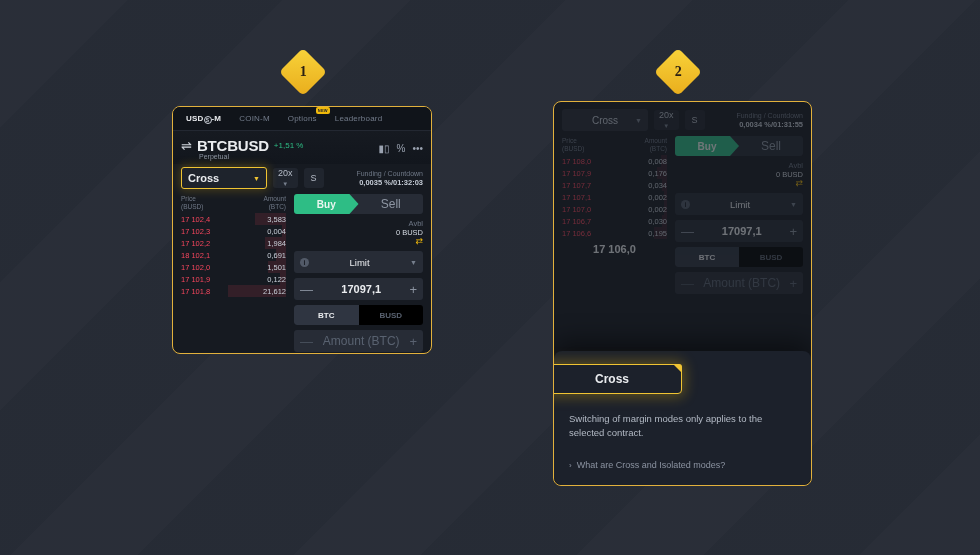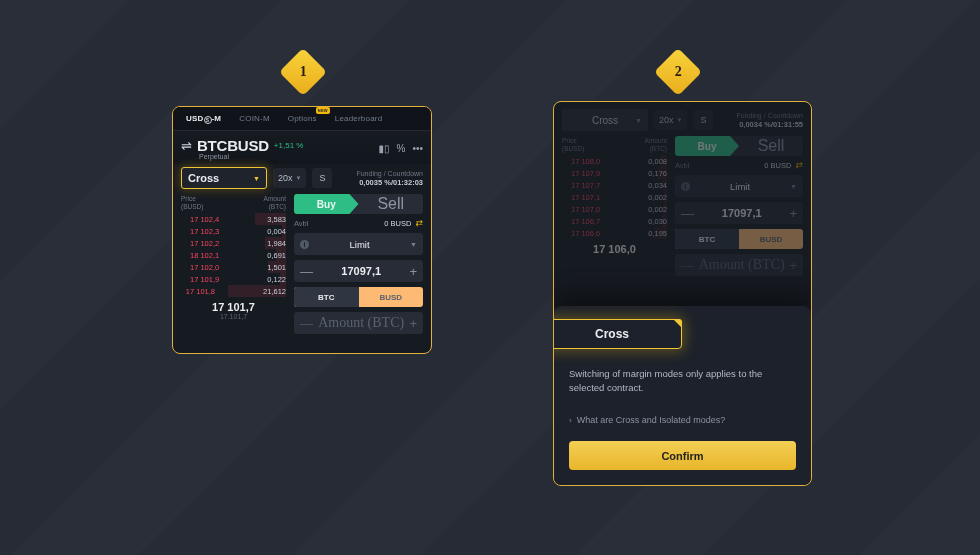--- a/index.html
+++ b/index.html
@@ -92,41 +92,41 @@
     position: relative;
     flex: 0 0 auto; width: 86px; height: 22px;
     background: #1e232c; border: 1px solid #f0c433; border-radius: 3px;
     display: flex; align-items: center; padding: 0 6px;
     box-shadow: 0 0 10px 2px rgba(240,185,11,.22);
   }
   .cross-select .lbl { color: #eaecef; font-size: 11px; font-weight: bold; }
   .cross-select .caret { margin-left: auto; color: #f0c433; font-size: 7px; }
   .lev-select {
     height: 20px; background: #20252e; border-radius: 3px;
-    display: flex; align-items: center; padding: 0 5px; gap: 3px;
+    display: flex; align-items: center; padding: 0 5px; gap: 3px; flex-direction: column;
   }
   .lev-select .lbl { color: #b6bdc8; font-size: 9px; }
   .lev-select .caret { color: #767f8d; font-size: 6px; }
   .s-box {
     height: 20px; width: 20px; background: #20252e; border-radius: 3px;
     display: flex; align-items: center; justify-content: center;
     color: #b6bdc8; font-size: 9px;
   }
   .funding { margin-left: auto; text-align: right; }
   .funding .t1 { color: #6f7887; font-size: 7px; }
   .funding .t2 { color: #c4cbd5; font-size: 7.5px; font-weight: bold; margin-top: 1px; }
 
   .body-cols { display: flex; padding: 0 8px 8px 8px; gap: 8px; }
   .book { width: 105px; flex: 0 0 105px; }
   .book-head { display: flex; justify-content: space-between; padding: 1px 0 2px 0; }
   .book-head .c { color: #6f7887; font-size: 6.5px; line-height: 8px; }
   .book-head .c.r { text-align: right; }
   .book-row {
-    display: flex; justify-content: flex-end;
-    font-size: 7.5px; padding: 1.5px 0; position: relative; gap: 48px;
+    display: flex; justify-content: space-between;
+    font-size: 7.5px; padding: 1.5px 0; position: relative;
   }
   .book-row .depth {
     position: absolute; right: 0; top: 0; bottom: 0;
     background: rgba(246,70,93,.13);
   }
   .book-row .p { color: #f6465d; position: relative; }
   .book-row .a { color: #c8cfd8; position: relative; }
   .book-last { text-align: center; padding-top: 4px; }
   .book-last .big { color: #eaecef; font-size: 11px; font-weight: bold; }
   .book-last .small { color: #5d6673; font-size: 7px; margin-top: 0px; }
@@ -136,46 +136,46 @@
   .bs-buy {
     flex: 1; background: #2ebd85; color: #eaf6f0;
     font-size: 10px; font-weight: bold;
     display: flex; align-items: center; justify-content: center;
     border-radius: 3px 0 0 3px;
     clip-path: polygon(0 0, calc(100% - 9px) 0, 100% 50%, calc(100% - 9px) 100%, 0 100%);
     margin-right: -9px; z-index: 2;
   }
   .bs-sell {
     flex: 1; background: #272c36; color: #8e96a3;
-    font-size: 16px;
+    font-size: 12px;
     display: flex; align-items: center; justify-content: center;
     padding-left: 9px;
     border-radius: 0 3px 3px 0;
   }
-  .avbl-row { display: flex; align-items: flex-start; font-size: 7.5px; }
+  .avbl-row { display: flex; align-items: flex-end; font-size: 7.5px; flex-direction: column; }
   .avbl-row .k { color: #6f7887; }
   .avbl-row .v { margin-left: auto; color: #d4dae2; }
   .avbl-row .sw { color: #f0b90b; font-size: 9px; margin-left: 4px; line-height: 1; }
 
   .field {
     height: 22px; background: #272c36; border-radius: 3px;
     display: flex; align-items: center; padding: 0 6px;
   }
   .field .info {
     width: 9px; height: 9px; border-radius: 50%; background: #525a68;
     color: #1a1e26; font-size: 7px; font-weight: bold;
     display: flex; align-items: center; justify-content: center;
   }
   .field .center { flex: 1; text-align: center; color: #eaecef; font-size: 9.5px; }
   .field .caret { color: #767f8d; font-size: 7px; }
   .field .minus, .field .plus { color: #8b93a1; font-size: 13px; line-height: 1; }
   .field .val { flex: 1; text-align: center; color: #eaecef; font-size: 11px; font-weight: bold; }
-  .field .val.ph { color: #596270; font-weight: normal; font-size: 14px; font-family: Liberation Serif, serif; }
-
-  .cur-toggle { display: flex; height: 20px; background: #fdba74; border-radius: 3px; overflow: hidden; }
+  .field .val.ph { color: #596270; font-weight: normal; font-size: 12px; }
+
+  .cur-toggle { display: flex; height: 20px; background: #000000; border-radius: 3px; overflow: hidden; }
   .cur-toggle .c {
     flex: 1; display: flex; align-items: center; justify-content: center;
     font-size: 8px; color: #596270; font-weight: bold;
   }
   .cur-toggle .c.active { background: #2f3541; color: #eaecef; font-weight: bold; }
 
   
   #panel-2 { left: 553px; top: 101px; width: 259px; height: 385px; overflow: hidden; }
   #panel-2 .dim { opacity: .42; }
   #panel-2 .mode-row { padding-top: 7px; }
@@ -331,24 +331,20 @@
             <div class="depth" style="width: 6%;"></div>
             <span class="p">17 101,9</span>
             <span class="a">0,122</span>
           </div>
           <div class="book-row">
             <div class="depth" style="width: 55%;"></div>
             <span class="p">17 101,8</span>
             <span class="a">21,612</span>
           </div>
         </div>
-      <div class="book-last">
-        <div class="big">17 101,7</div>
-        <div class="small">17.101,7</div>
-      </div>
     </div>
 
     <div class="form">
       <div class="bs-toggle">
         <div class="bs-buy">Buy</div>
         <div class="bs-sell">Sell</div>
       </div>
       <div class="avbl-row">
         <span class="k">Avbl</span>
         <span class="v">0 BUSD</span>
@@ -486,15 +482,14 @@
       <div class="mm-tab cross">
         <span>Cross</span>
         <span class="corner"></span>
       </div>
     </div>
     <div class="mm-desc">Switching of margin modes only applies to the selected contract.</div>
     <div class="mm-link">
       <span class="chev">›</span>
       <span>What are Cross and Isolated modes?</span>
     </div>
-    <div class="mm-confirm">Confirm</div>
   </div>
 </div>
 
 </body></html>

